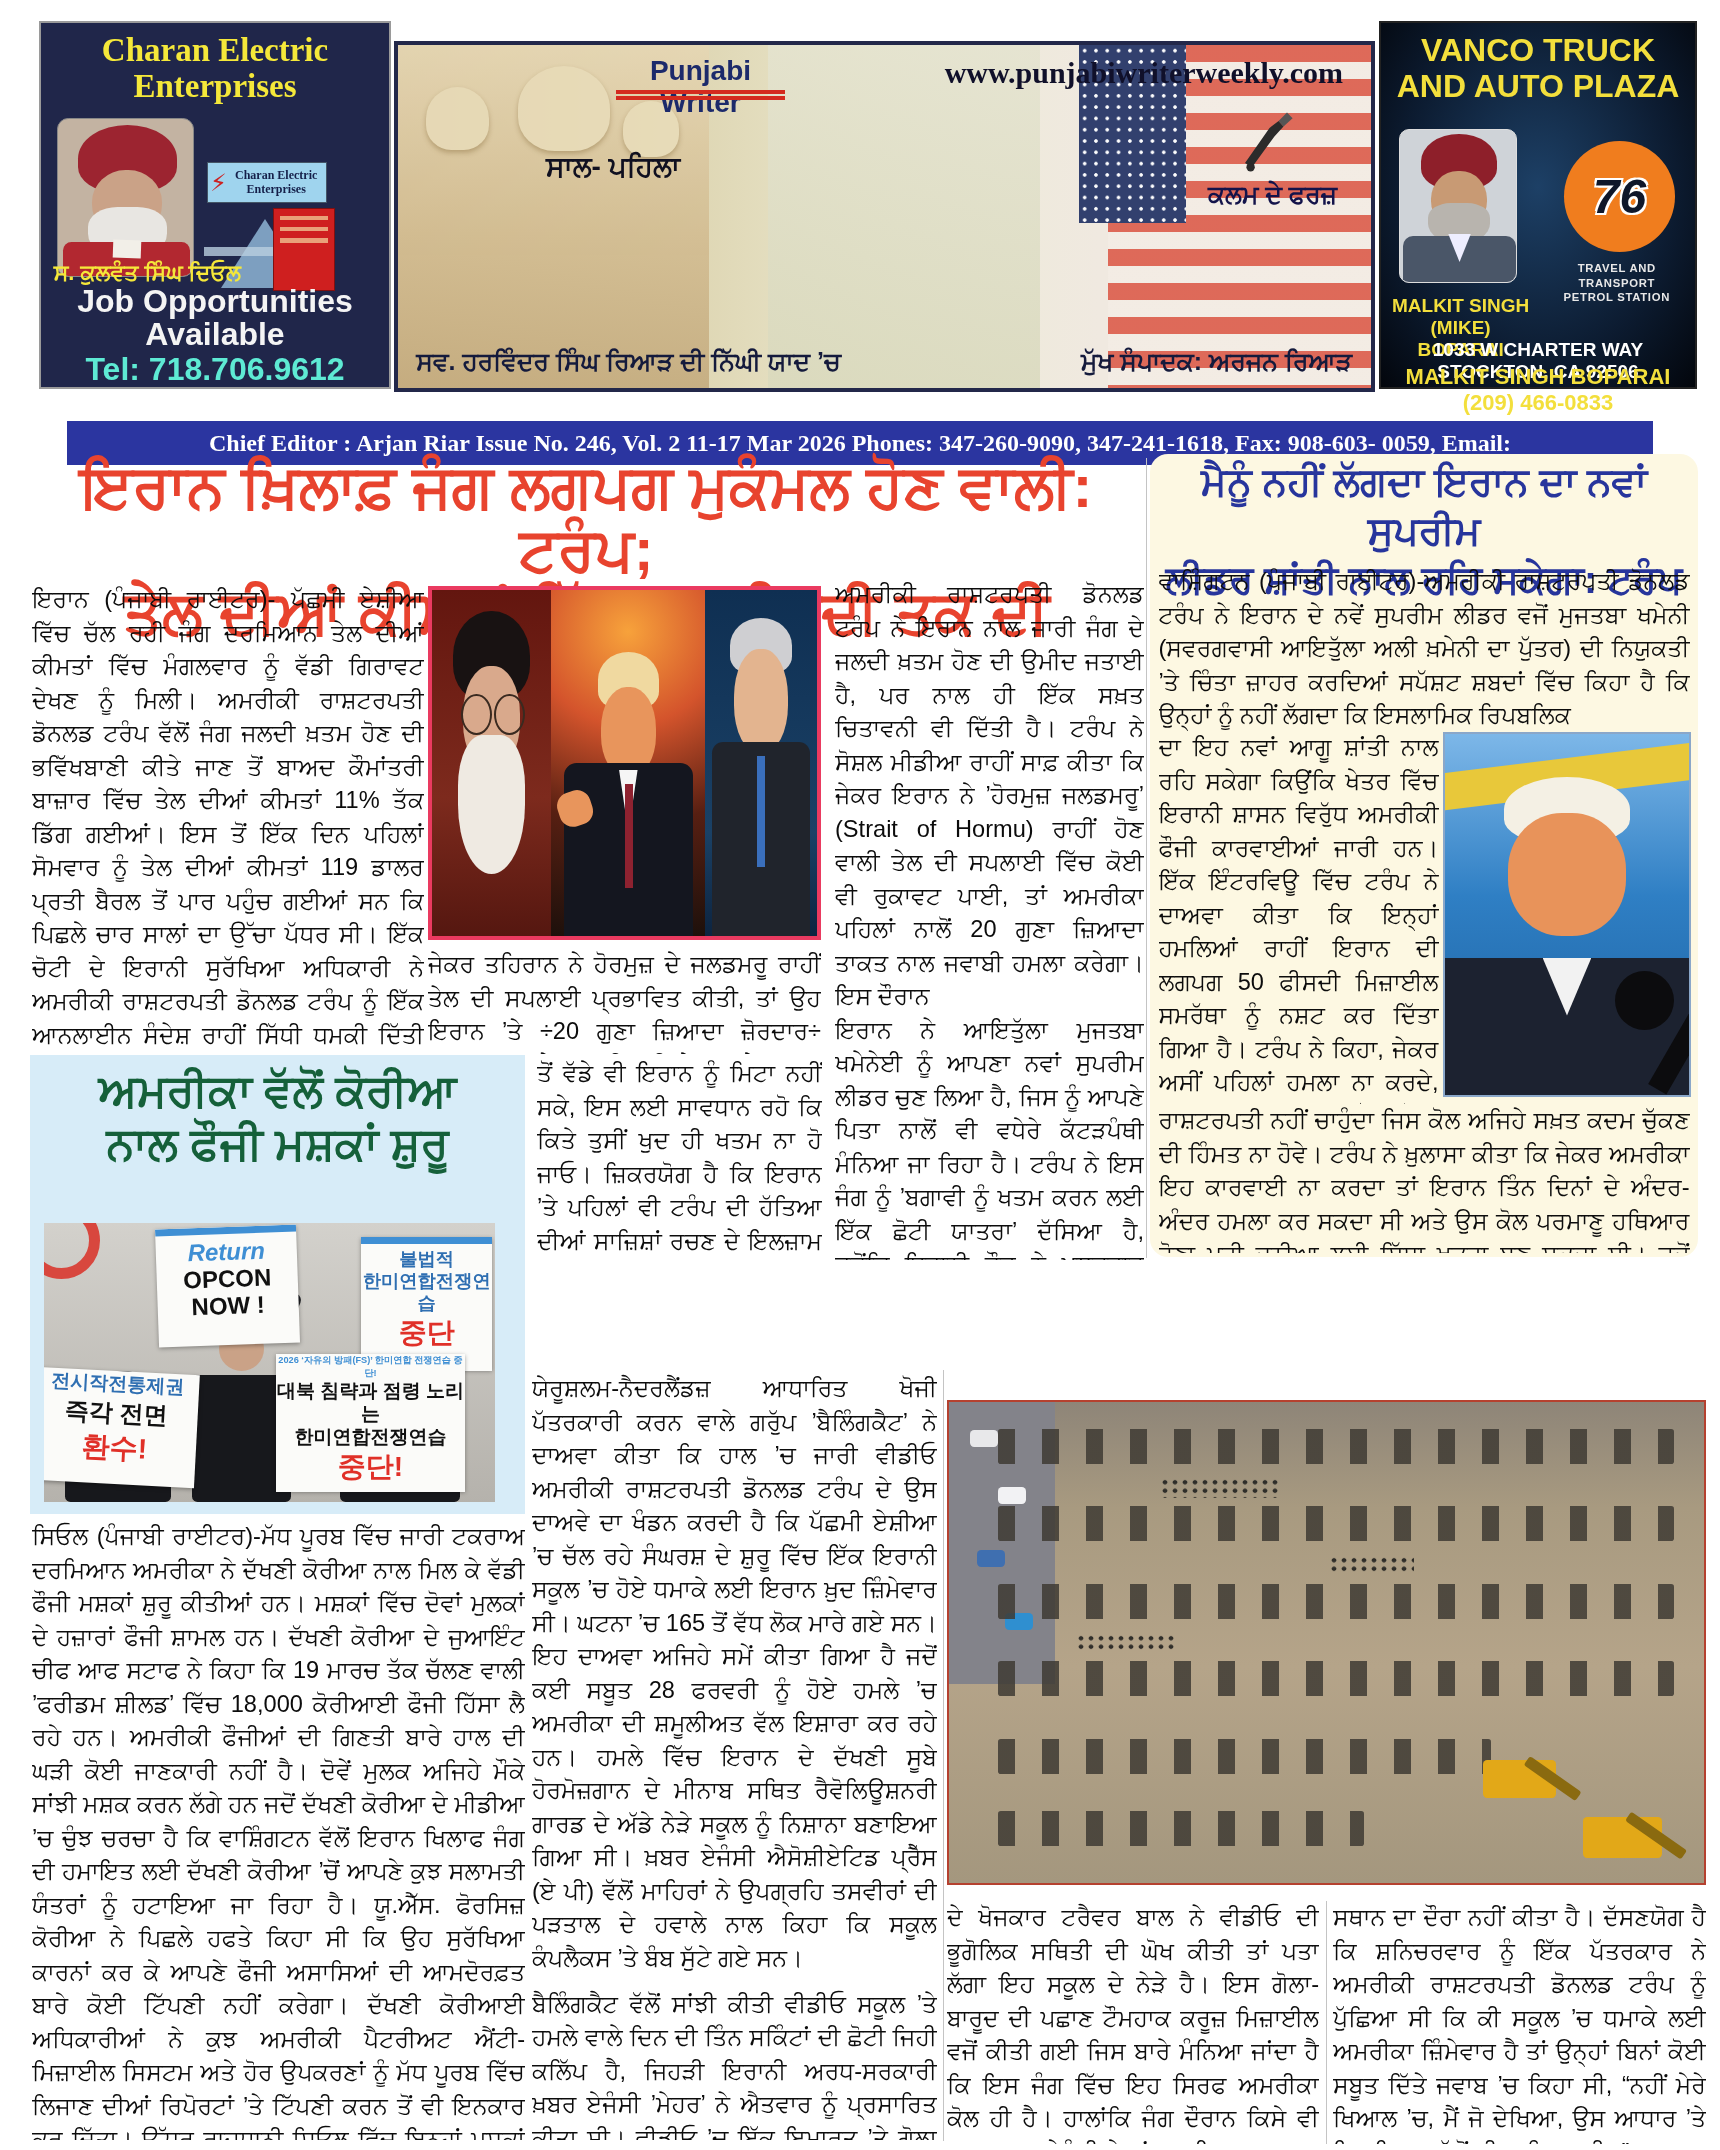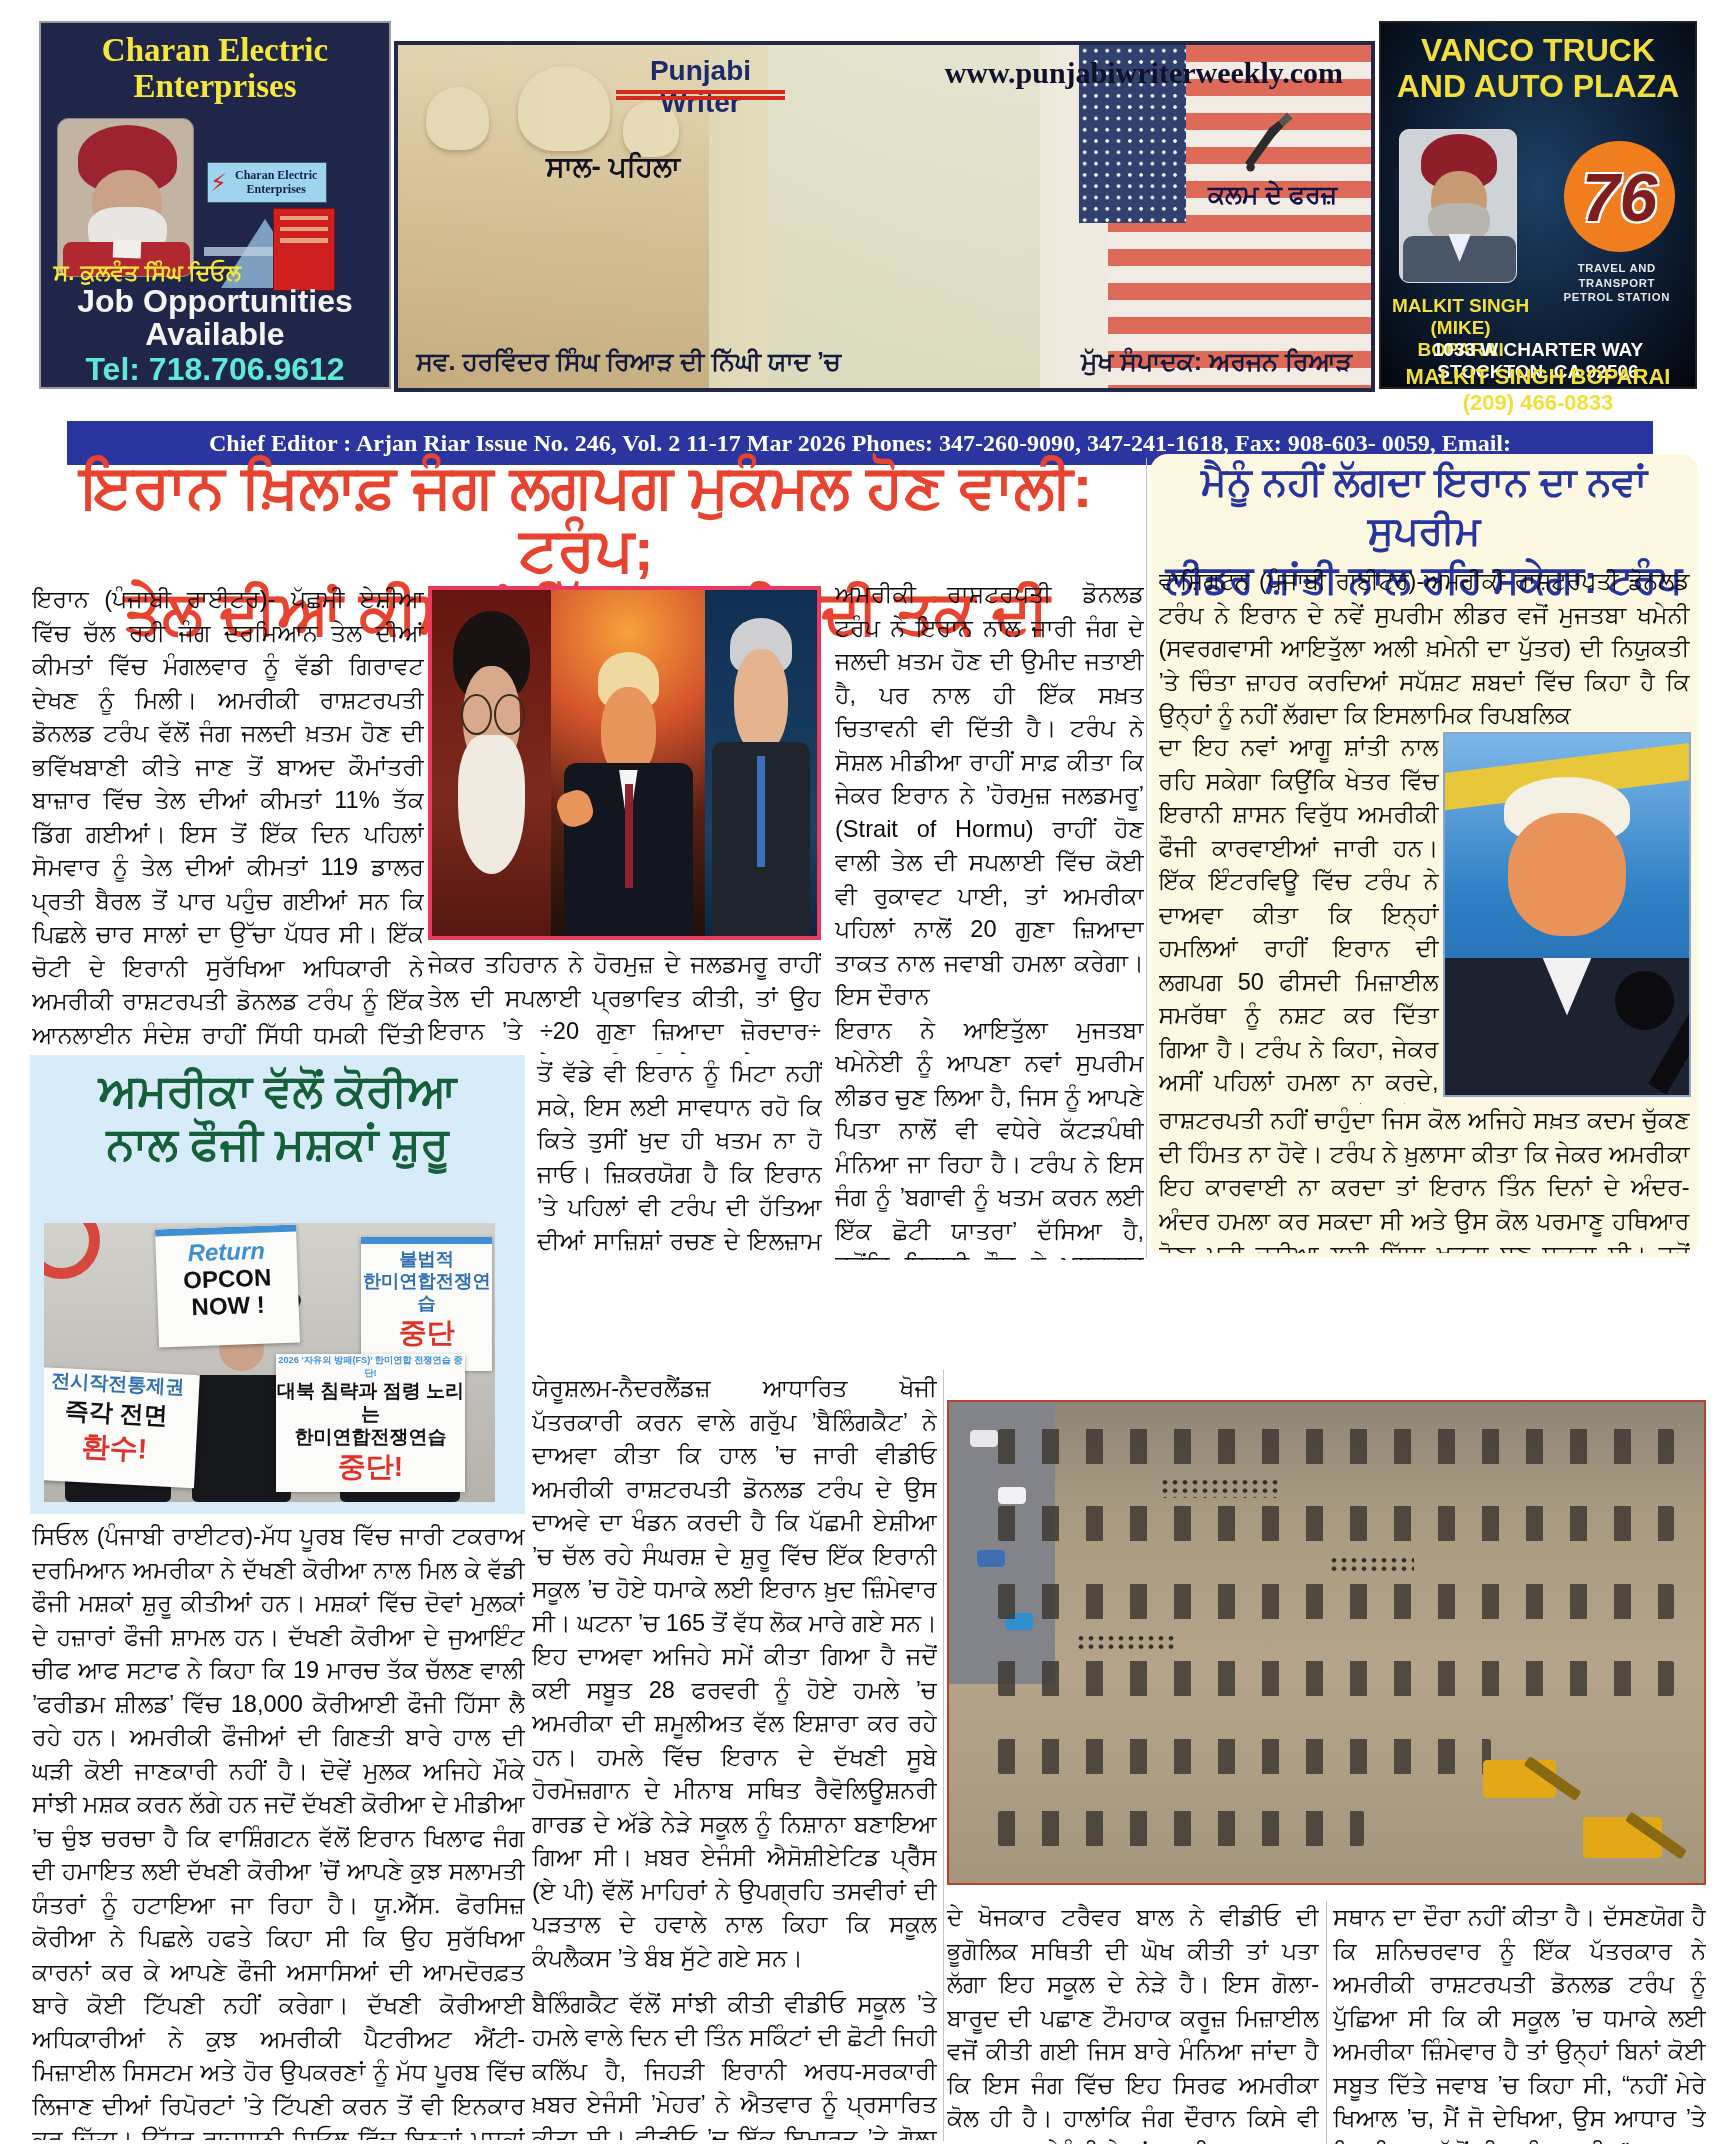--- a/index.html
+++ b/index.html
@@ -50,21 +50,21 @@
   
   .ad-vanco{left:1379px;top:21px;width:318px;height:368px;background:radial-gradient(ellipse at 50% 45%,#1d4066 0%,#0c1b30 62%,#03060c 100%);border:2.1px solid #222;}
   .vanco-title{position:absolute;top:10px;left:0;width:100%;text-align:center;font-weight:800;font-size:32px;line-height:1.12;color:#f3df3c;}
   .vanco-photo{position:absolute;left:18.3px;top:106px;width:118px;height:154px;border-radius:10px;background:#cfd3d8;overflow:hidden;border:1.4px solid #ddd;}
   .vp-turban{position:absolute;left:21px;top:4.2px;width:76px;height:55px;border-radius:60% 60% 45% 45%;background:#8e1f2a;}
   .vp-face{position:absolute;left:31px;top:41px;width:56px;height:58px;border-radius:48%;background:#c89a74;}
   .vp-beard{position:absolute;left:28px;top:73px;width:62px;height:41px;border-radius:40% 40% 55% 55%;background:#b8b4ae;}
   .vp-suit{position:absolute;left:2.8px;top:106px;width:113px;height:48px;background:#4a5668;border-radius:10px 10px 0 0;}
   .vp-shirt{position:absolute;left:48px;top:104px;width:22.5px;height:28px;background:#eef;clip-path:polygon(0 0,100% 0,50% 100%);}
   .vanco-76{position:absolute;right:20px;top:118px;width:111px;height:111px;border-radius:50%;background:#f07d1e;display:flex;align-items:center;justify-content:center;}
-  .vanco-76 span{font-weight:800;font-style:italic;font-size:68px;color:#7f1d1d;text-shadow:-2.1px -2.1px 0 #fff,2.1px -2.1px 0 #fff,-2.1px 2.1px 0 #fff,2.1px 2.1px 0 #fff;}
+  .vanco-76 span{font-weight:800;font-style:italic;font-size:48px;color:#0f172a;text-shadow:-2.1px -2.1px 0 #fff,2.1px -2.1px 0 #fff,-2.1px 2.1px 0 #fff,2.1px 2.1px 0 #fff;}
   .vanco-caption{position:absolute;right:4.2px;top:238px;width:148px;text-align:center;font-weight:bold;font-size:11.3px;line-height:1.3;color:#e8e8e8;letter-spacing:0.7px;}
   .vanco-person{position:absolute;left:5.6px;top:272px;width:148px;text-align:center;font-weight:800;font-size:19px;line-height:1.15;color:#f3df3c;}
   .vanco-address{position:absolute;left:0;top:316px;width:100%;text-align:center;font-weight:bold;font-size:19px;color:#fff;}
   .vanco-phone{position:absolute;left:0;top:341px;width:100%;text-align:center;font-weight:800;font-size:22px;color:#f3df3c;}
   
   .editor-bar{left:67px;top:421px;width:1586px;height:44px;background:#2b35a0;color:#fff;text-align:center;
     font-family:"Liberation Serif","DejaVu Serif",serif;font-weight:bold;font-size:24px;line-height:44px;}
   
   .h-oil{left:28px;top:455px;width:1117px;text-align:center;font-weight:800;font-size:60px;line-height:1.05;color:#e8432e;}
   .h-school{left:528px;top:1267px;width:1178px;text-align:center;font-weight:800;font-size:65px;color:#d6402b;}

